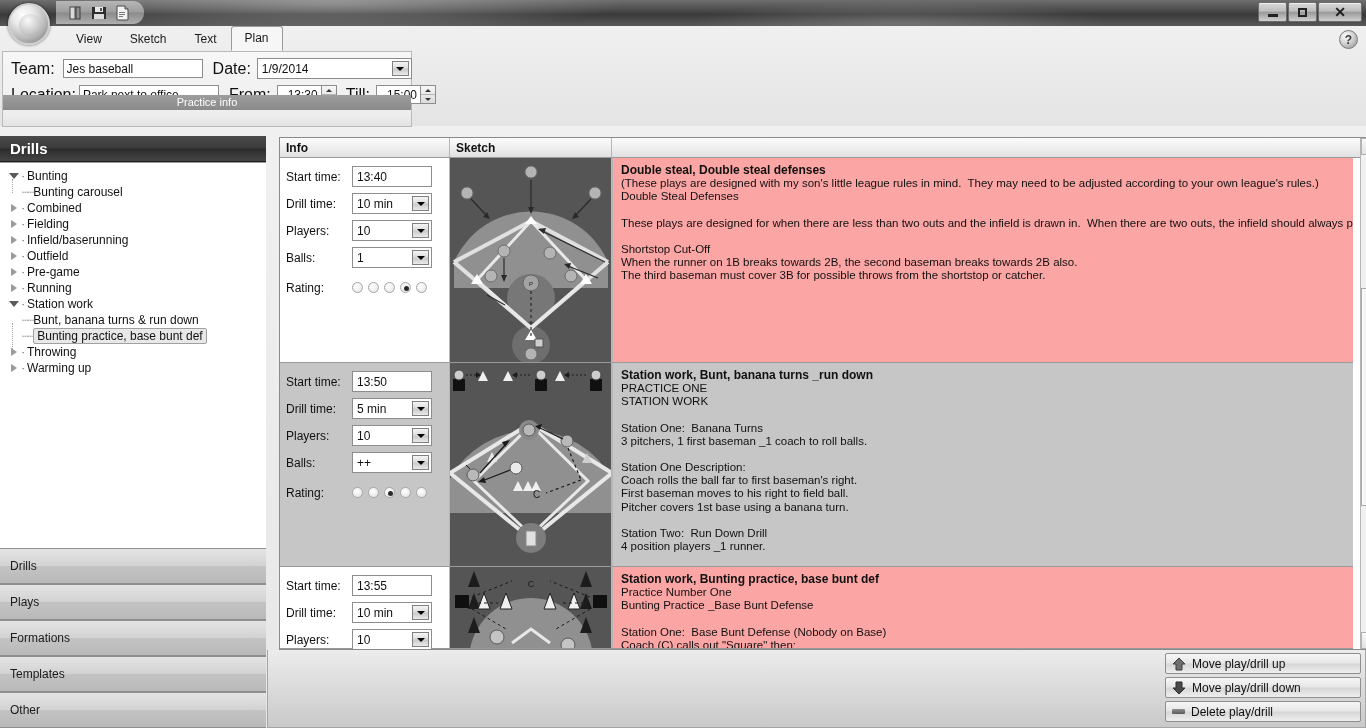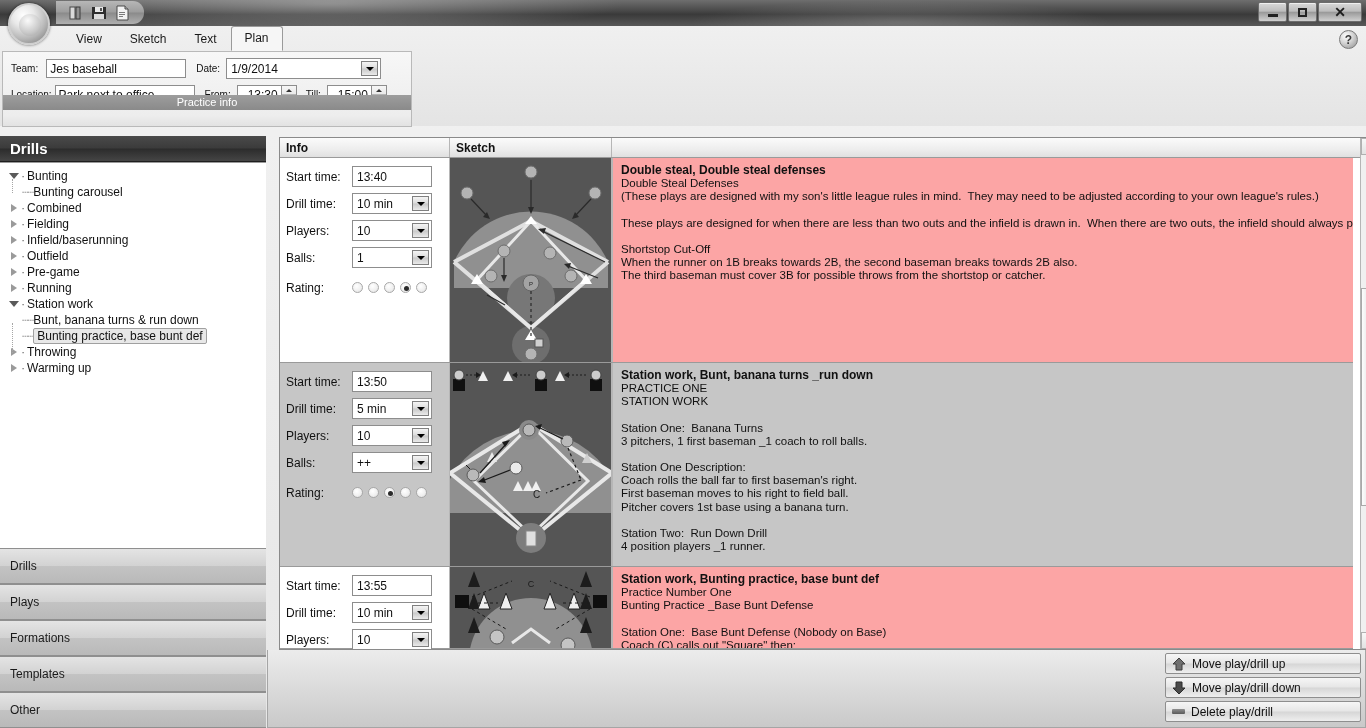--- a/index.html
+++ b/index.html
@@ -89,21 +89,21 @@
     display:flex; align-items:center; justify-content:center;
   }
 
   
   .practice-group {
     position: absolute; left: 2px; top: 25px; width: 410px; height: 76px;
     background: linear-gradient(to bottom, #f7f7f7 0%, #ededed 86%, #e2e2e2 100%);
     border: 1px solid #b9b9b9;
   }
   .pi-row { position: absolute; left: 0; display: flex; align-items: center; }
-  .pi-label { font-size: 10px; color: #111; }
+  .pi-label { font-size: 16px; color: #111; }
   .txtbox {
     border: 1px solid #8d8d8d; background: #fff; height: 19px;
     font-family: "Liberation Sans", sans-serif; font-size: 12px;
     padding: 1px 3px; color: #111; line-height: 15px;
   }
   .group-caption {
     position: absolute; left: 0; bottom: 16px; width: 100%; height: 15px;
     background: linear-gradient(to bottom, #9d9d9d, #8a8a8a);
     color: #fff; font-size: 11px; text-align: center; line-height: 15px;
   }
@@ -555,22 +555,22 @@
             <line x1="148" y1="120" x2="118" y2="108" stroke="#2a2a2a" stroke-width="1.2"></line>
               <polygon points="114,106 121,105 119,111" fill="#2a2a2a"></polygon>
             <line x1="55" y1="147" x2="37" y2="137" stroke="#2a2a2a" stroke-width="1.2"></line>
             <line x1="81" y1="133" x2="81" y2="180" stroke="#2a2a2a" stroke-width="1.2" stroke-dasharray="3,3"></line>
             <rect x="85" y="181" width="8" height="8" fill="#d0d0d0" stroke="#555"></rect>
           </svg>
         </div>
 
         <div class="cell-desc">
           <div class="desc-title">Double steal, Double steal defenses</div>
+          <div class="desc-line">(These plays are designed with my son's little league rules in mind.  They may need to be adjusted according to your own league's rules.)</div>
           <div class="desc-line">Double Steal Defenses</div>
-          <div class="desc-line">(These plays are designed with my son's little league rules in mind.  They may need to be adjusted according to your own league's rules.)</div>
           <div class="blank-line"></div>
           <div class="desc-line">These plays are designed for when there are less than two outs and the infield is drawn in.  When there are two outs, the infield should always play back.</div>
           <div class="blank-line"></div>
           <div class="desc-line">Shortstop Cut-Off</div>
           <div class="desc-line">When the runner on 1B breaks towards 2B, the second baseman breaks towards 2B also.</div>
           <div class="desc-line">The third baseman must cover 3B for possible throws from the shortstop or catcher.</div>
         </div>
       </div>
 
       <div class="grid-row alt" style="height:204px;">

